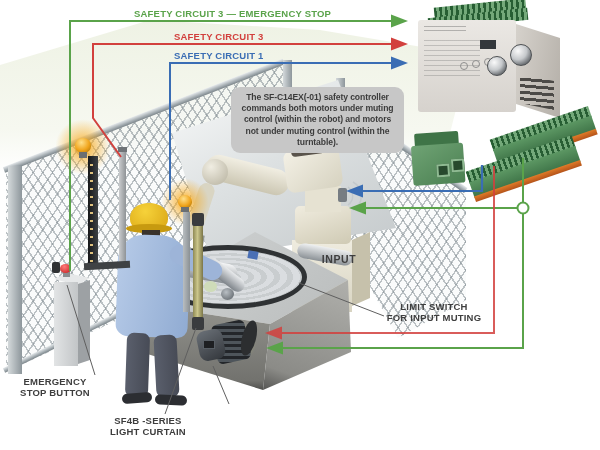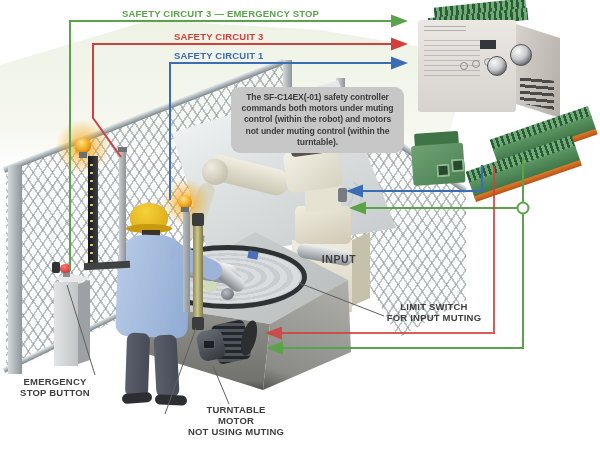--- a/index.html
+++ b/index.html
@@ -170,29 +170,29 @@
     <g stroke="#3a6db4" stroke-width="2" fill="none">
       <polyline points="392,63 170,63 170,200"></polyline>
       <polyline points="482,165 482,191 363,191" stroke-width="2.2"></polyline>
     </g>
     <g fill="#3a6db4">
       <polygon points="391,56.5 408,63 391,69.5"></polygon>
       <polygon points="363,184.5 363,197.5 346,191"></polygon>
     </g>
   </svg>
 
-  <div class="cir" style="left:122px;top:8px;color:#5aa34a">SAFETY CIRCUIT 3 — EMERGENCY STOP</div>
+  <div class="cir" style="left:134px;top:8px;color:#5aa34a">SAFETY CIRCUIT 3 — EMERGENCY STOP</div>
   <div class="cir" style="left:174px;top:31px;color:#d2403d">SAFETY CIRCUIT 3</div>
   <div class="cir" style="left:174px;top:50px;color:#3a6db4">SAFETY CIRCUIT 1</div>
 
   <div style="position:absolute;left:231px;top:87px;width:173px;background:#c7c7c7;border-radius:9px;padding:5px 7px;z-index:40">
     <div style="font-weight:bold;font-size:8.6px;line-height:1.3;color:#3c3c3c;text-align:center;letter-spacing:-0.1px">The SF-C14EX(-01) safety controller commands both motors under muting control (within the robot) and motors not under muting control (within the turntable).</div>
   </div>
 
   <div class="lbl" style="left:315px;top:253px;width:48px;font-size:10.5px;letter-spacing:.6px">INPUT</div>
   <div class="lbl" style="left:374px;top:301px;width:120px">LIMIT SWITCH
 FOR INPUT MUTING</div>
   <div class="lbl" style="left:10px;top:376px;width:90px">EMERGENCY
 STOP BUTTON</div>
-  <div class="lbl" style="left:187px;top:404px;width:98px">TURNTABLE MOTOR
-NOT USING MUTING</div>
+  <div class="lbl" style="left:102px;top:415px;width:92px">SF4B -SERIES
+LIGHT CURTAIN</div>
 
 </div>
 
 </body></html>

